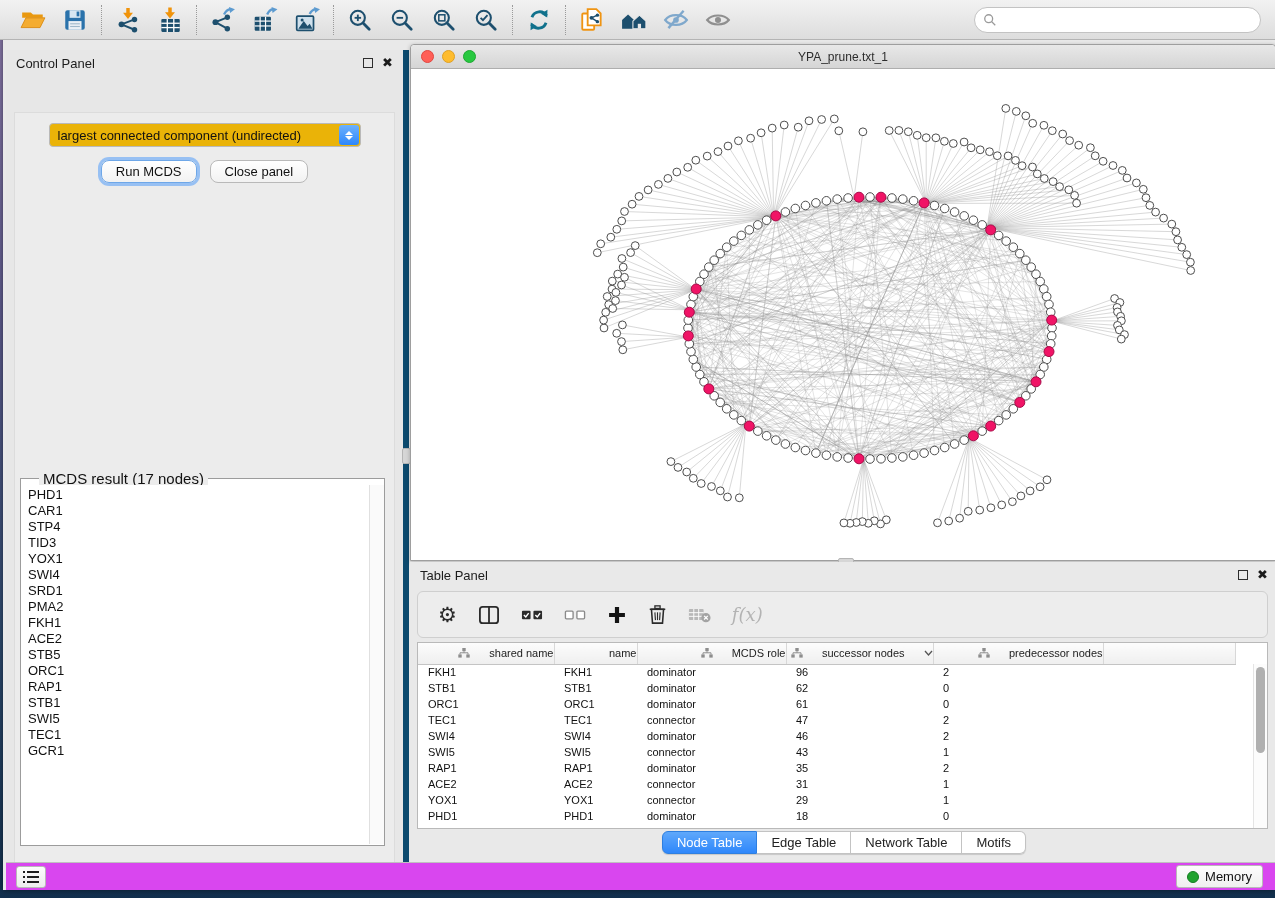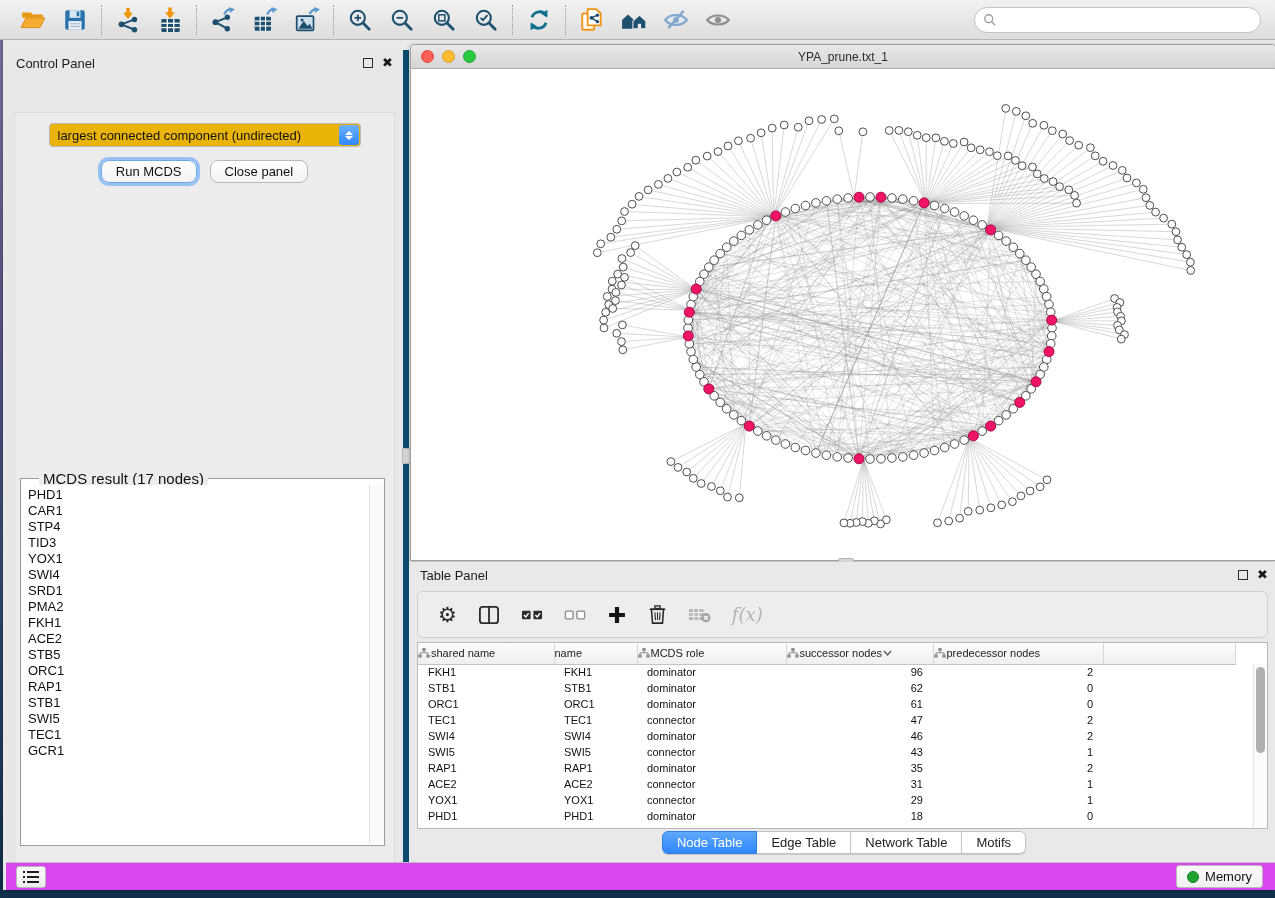--- a/index.html
+++ b/index.html
@@ -77,23 +77,23 @@
   .tp-toolbar { position:absolute; left:7px; right:10px; top:29px; height:47px; background:#ededed;
                 border:1px solid #cfcfcf; border-radius:6px; display:flex; align-items:center; gap:21px; padding-left:20px; }
   .tp-icon { display:flex; align-items:center; justify-content:center; cursor:pointer; }
   .tp-icon svg { display:block; }
   .gear-glyph { font-size:21px; color:#2b2b2b; line-height:21px; }
   .fx-glyph { font-family:"DejaVu Serif","Liberation Serif",serif; font-style:italic; font-size:18px; color:#b3b3b3; }
   .tp-table-box { position:absolute; left:7px; right:10px; top:80px; height:187px; background:#fff; border:1px solid #b9b9b9; overflow:hidden; }
   table.node-table { border-collapse:collapse; width:818px; table-layout:fixed; font-size:11px; }
   .node-table th { height:21px; background:linear-gradient(#fcfcfc,#efefef); border-bottom:1px solid #c4c4c4;
                    border-right:1px solid #d8d8d8; font-weight:normal; color:#222; position:relative; }
-  .th-inner { display:flex; align-items:center; justify-content:flex-start; gap:1px; }
+  .th-inner { display:flex; align-items:center; justify-content:flex-end; gap:19px; }
   .node-table td { height:16px; padding:0 10px; color:#111; white-space:nowrap; overflow:hidden; }
-  td.num { text-align:right; }
+  td.num { text-align:left; }
   .tp-vscroll { position:absolute; right:0; top:21px; bottom:0; width:14px; background:#fcfcfc; border-left:1px solid #e4e4e4; }
   .tp-vthumb { position:absolute; left:2px; top:3px; width:9px; height:86px; background:#b0b0b0; border-radius:5px; }
   .tp-tabs-row { position:absolute; left:0; right:0; top:269px; display:flex; justify-content:center; }
 
   
   .status-bar { position:absolute; left:3px; right:0; top:862px; height:28px; background:#d946ef; border-top:1px solid #c0c0c0; }
   .list-btn { position:absolute; left:10px; top:3px; width:30px; height:22px; background:linear-gradient(#fdfdfd,#ececec);
               border:1px solid #b9b9b9; border-radius:3px; display:flex; align-items:center; justify-content:center; cursor:pointer; }
   .memory-btn { position:absolute; right:12px; top:2px; height:23px; background:linear-gradient(#fdfdfd,#efefef);
                 border:1px solid #b9b9b9; border-radius:3px; display:flex; align-items:center; gap:6px; padding:0 10px;

